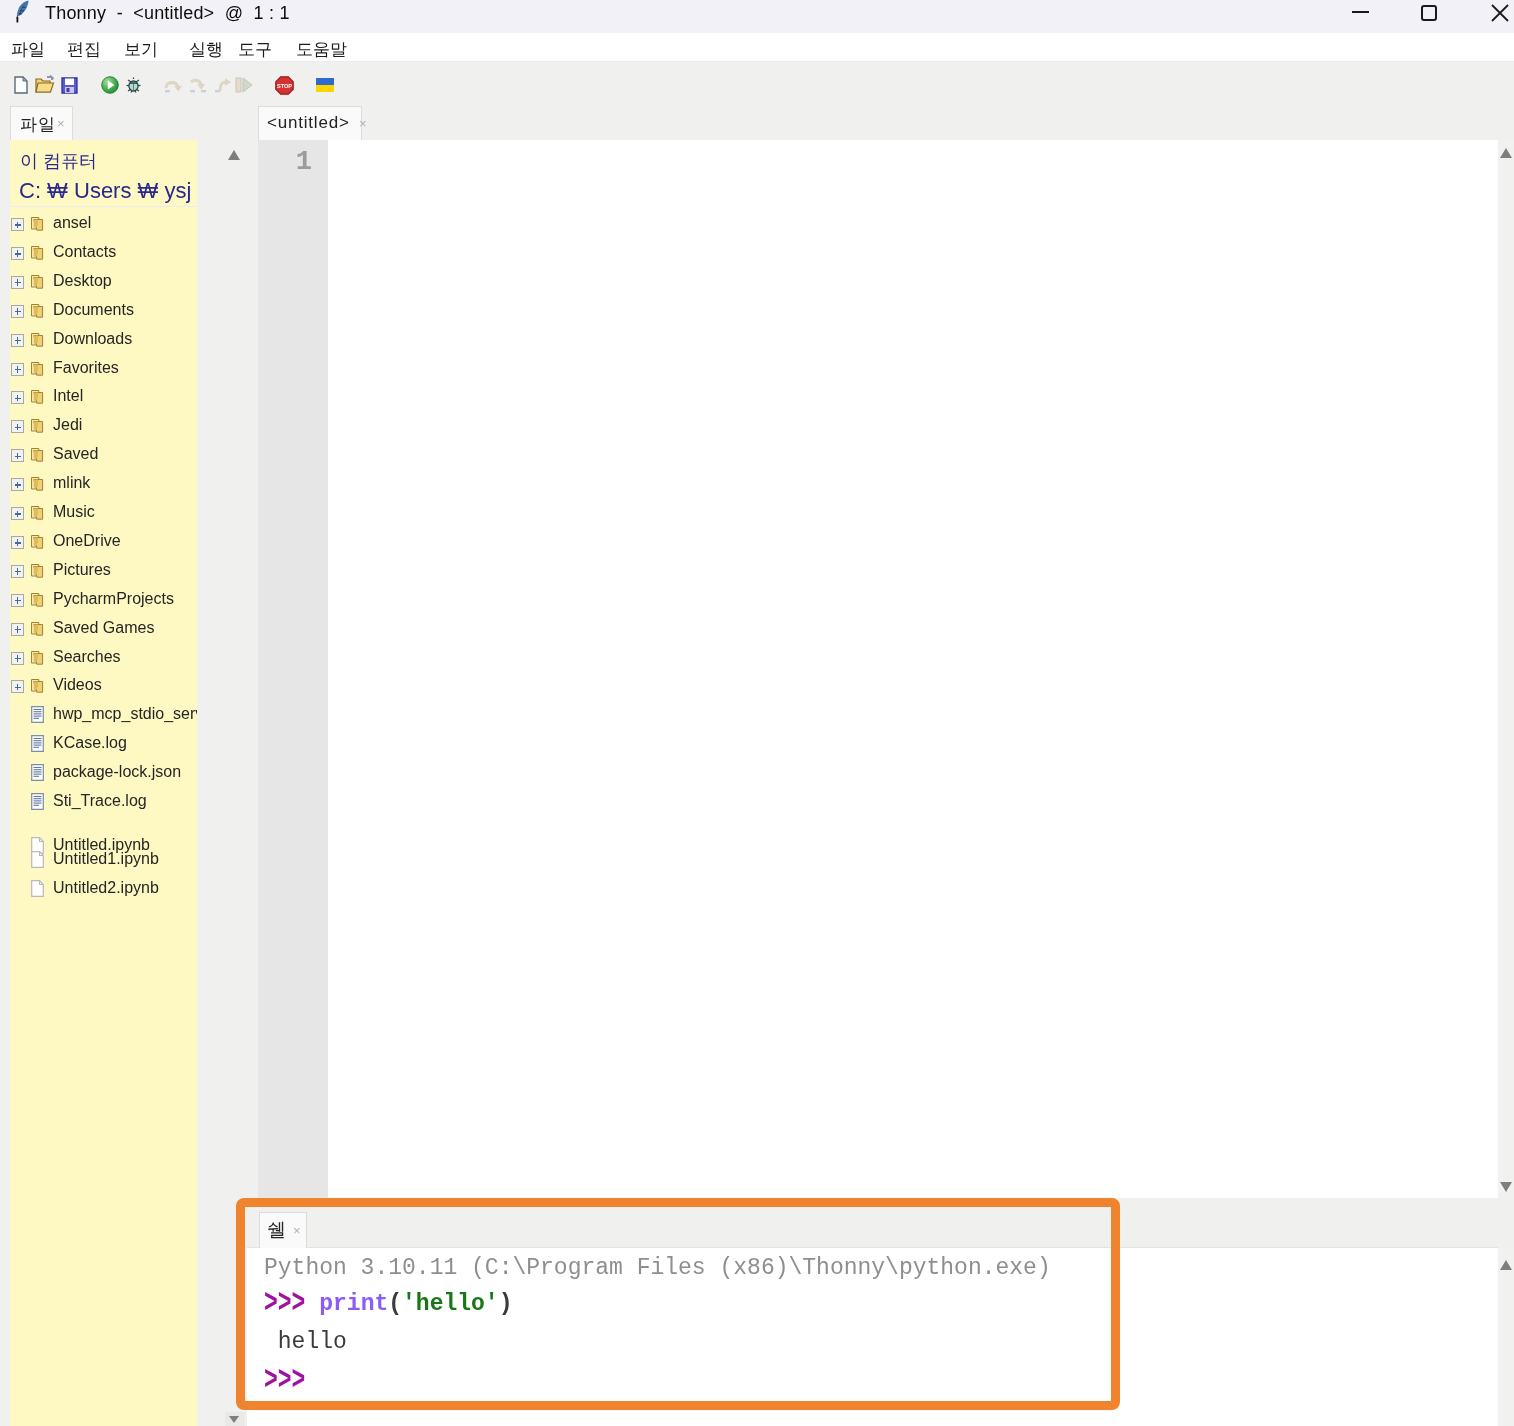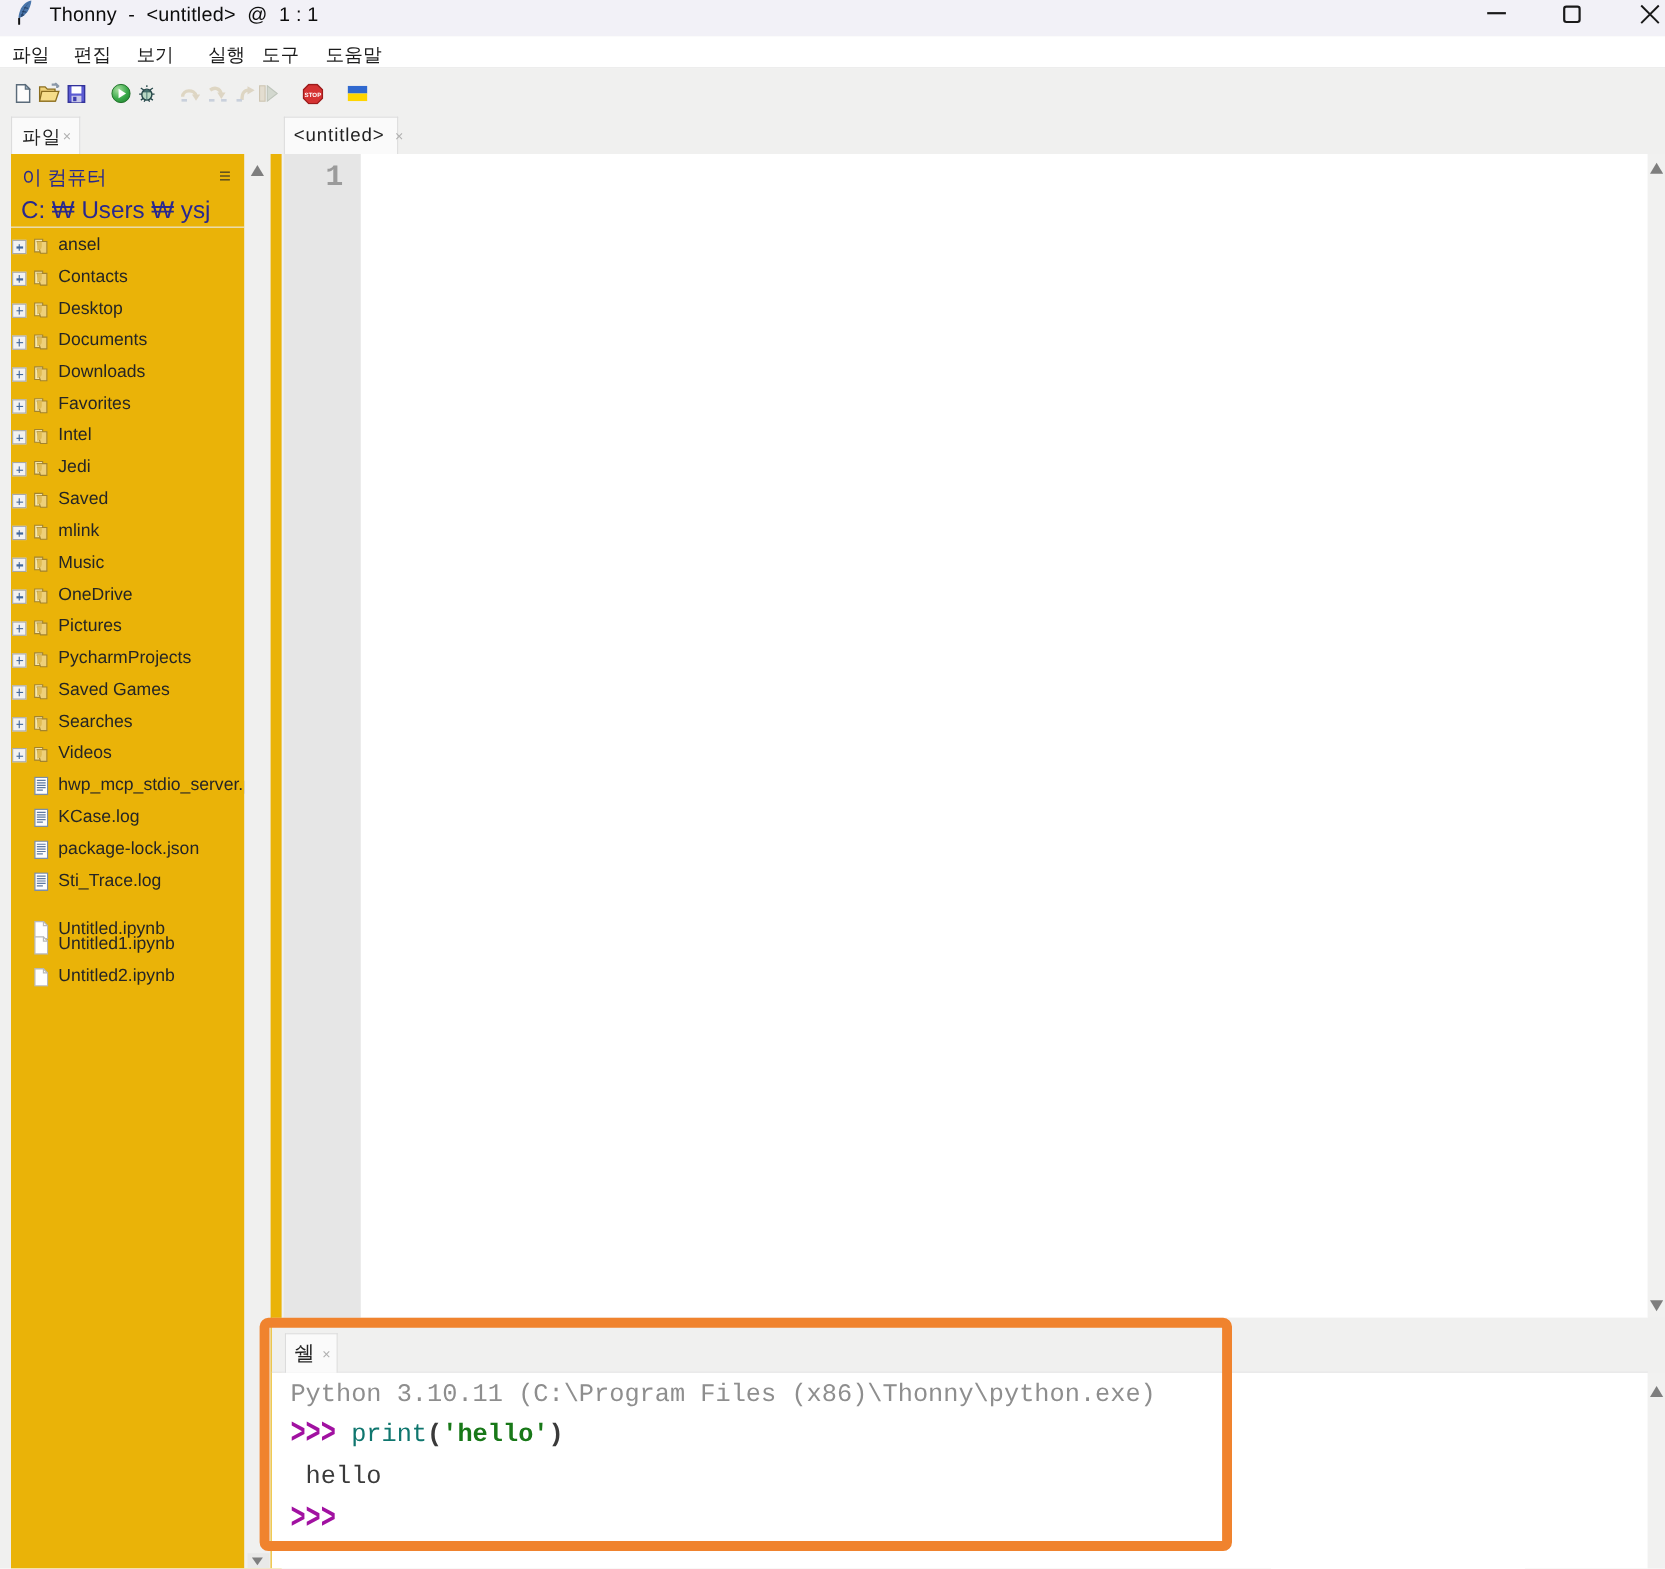--- a/index.html
+++ b/index.html
@@ -17,21 +17,21 @@
 
   
   #toolbar { left:0; top:0; width:0; height:0; }
 
   
   .tab { position:absolute; top:106px; height:34px; background:#fafafa; border:1px solid #dcdcdc; border-bottom:none; }
   .tab-label { position:absolute; top:6px; font-size:17px; color:#222; }
   .tab-x { position:absolute; top:9px; font-size:13px; color:#b0b0b0; }
 
   
-  #tree-panel { left:10px; top:140px; width:246px; height:1286px; background:#eab308; overflow:hidden;text-decoration:underline; }
+  #tree-panel { left:10px; top:140px; width:187px; height:1286px; background:#fef9c3; overflow:hidden;text-decoration:underline; }
   #tree-sb { left:222px; top:140px; width:24px; height:1286px; background:#f0f0ef; }
   #gutter { left:258px; top:140px; width:70px; height:1058px; background:#e6e6e6; }
   #editor { left:328px; top:140px; width:1170px; height:1058px; background:#ffffff; }
   #editor-sb { left:1498px; top:140px; width:16px; height:1058px; background:#f1f1f0; }
   #bottom-band { left:247px; top:1198px; width:1251px; height:50px; background:#f0f0ef; border-bottom:1px solid #e3e3e3; }
   #shell { left:247px; top:1248px; width:1251px; height:178px; background:#ffffff; }
   #shell-sb { left:1498px; top:1248px; width:16px; height:178px; background:#f1f1f0; }
 
   
   .trow { position:absolute; left:0; width:212px; height:29px; }
@@ -44,21 +44,21 @@
   #tree-head1 { position:absolute; left:10px; top:9px; font-size:18px; color:#28288f; }
   #tree-head2 { position:absolute; left:9px; top:38px; font-size:22px; color:#28288f; }
   #burger { position:absolute; left:190px; top:16px; width:9px; height:9px; }
   #burger:before { content:""; position:absolute; left:0; top:0; width:9px; height:1.4px; background:#2a2a2a; box-shadow:0 3.5px 0 #2a2a2a, 0 7px 0 #2a2a2a; }
   #tree-sep { position:absolute; left:0px; top:66px; width:212px; height:1px; background:#ececec; }
 
   
   .sline { position:absolute; left:264px; font-family:"Liberation Mono", monospace; font-size:23px; line-height:26px; white-space:pre; }
   .gray { color:#8e8e8e;text-align:right; }
   .mag { color:#a111a1; font-weight:bold; display:inline-block; transform:scaleY(1.42); transform-origin:50% 55%; }
-  .kw { color:#0f766e; font-weight:normal; }
+  .kw { color:#8b5cf6; font-weight:bold; }
   .blk { color:#3a3a3a; font-weight:bold; }
   .grn { color:#187818; font-weight:bold; }
   .out { color:#3a3a3a; }
 
   
   #orange { left:236px; top:1198px; width:884px; height:212px; border:9px solid #f0832e; border-radius:8px; background:transparent; z-index:50; }
 
   
   .arr-up { width:0; height:0; border-left:6.5px solid transparent; border-right:6.5px solid transparent; border-bottom:10px solid #7e7e7e; position:absolute; }
   .arr-dn { width:0; height:0; border-left:6.5px solid transparent; border-right:6.5px solid transparent; border-top:10px solid #7e7e7e; position:absolute; }

